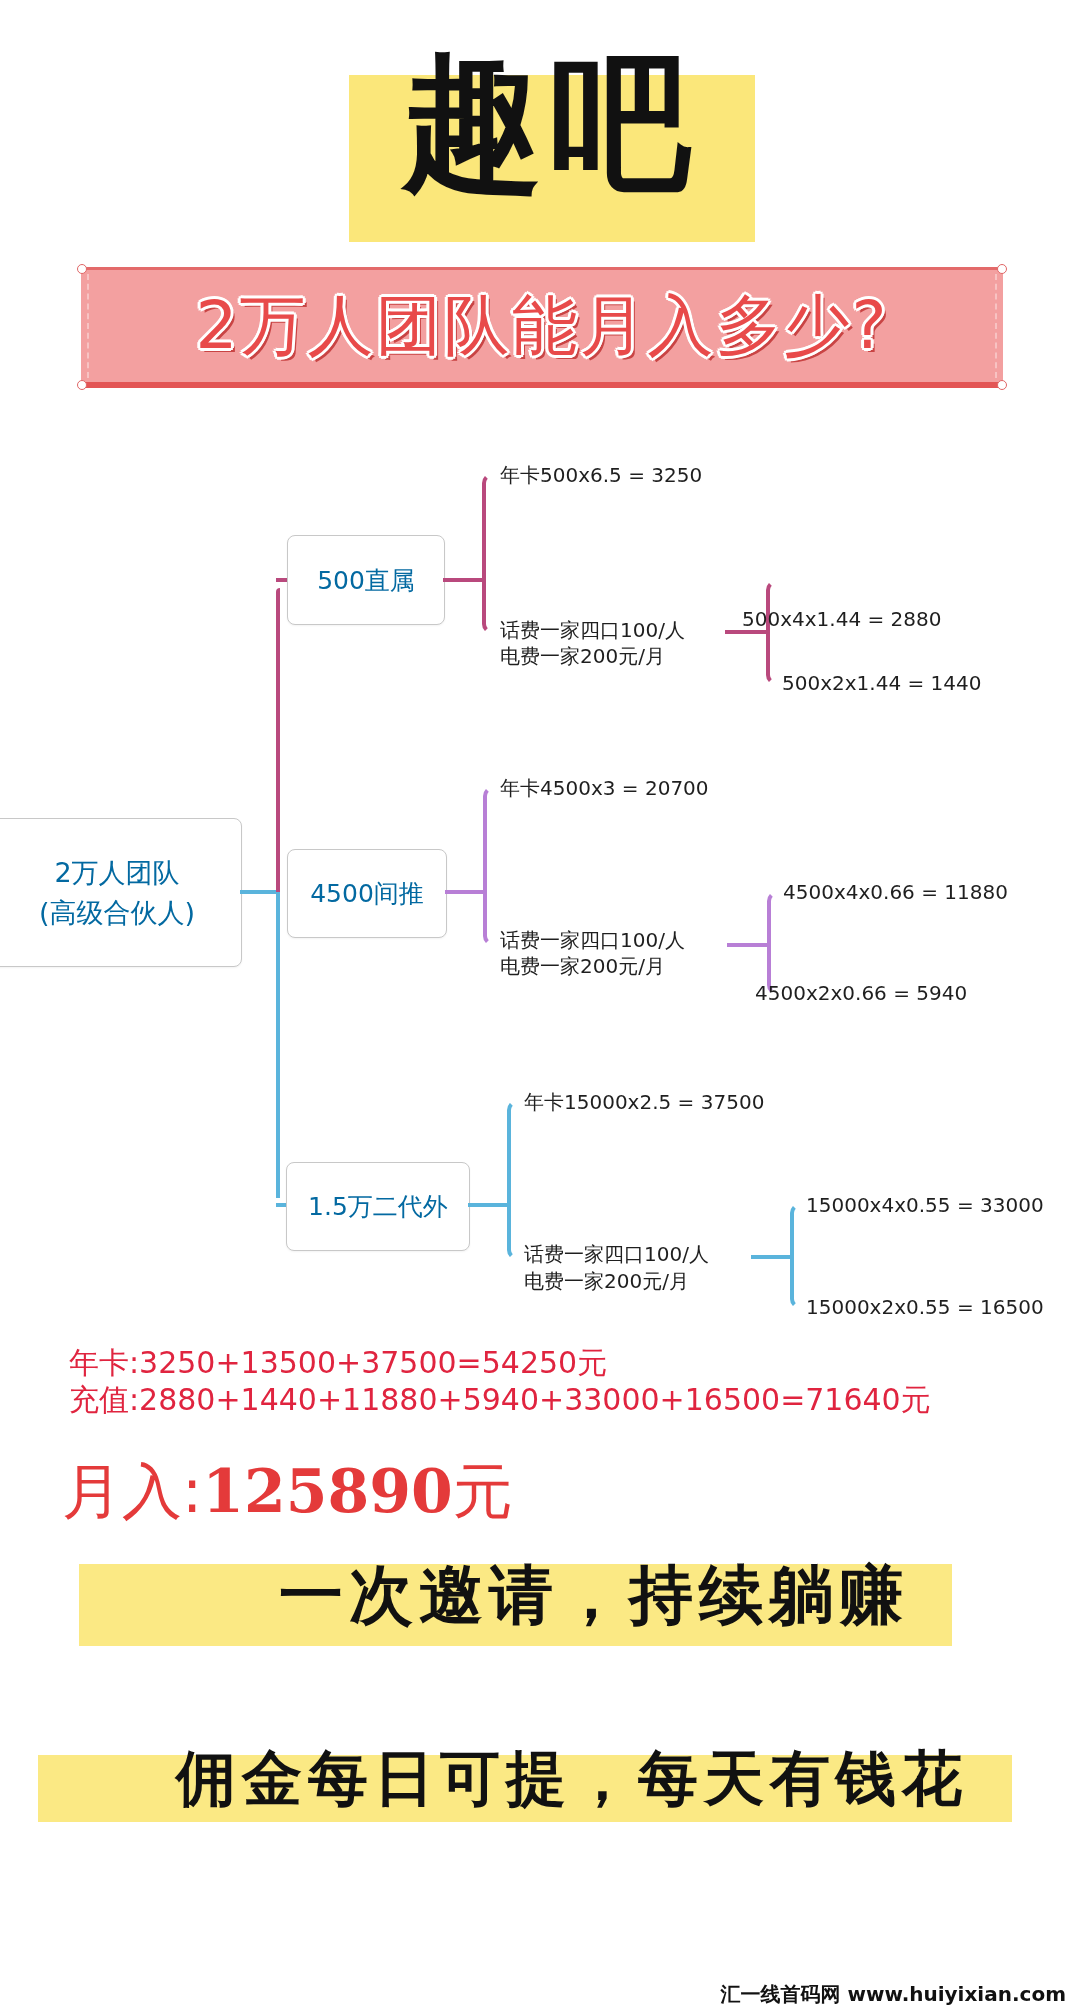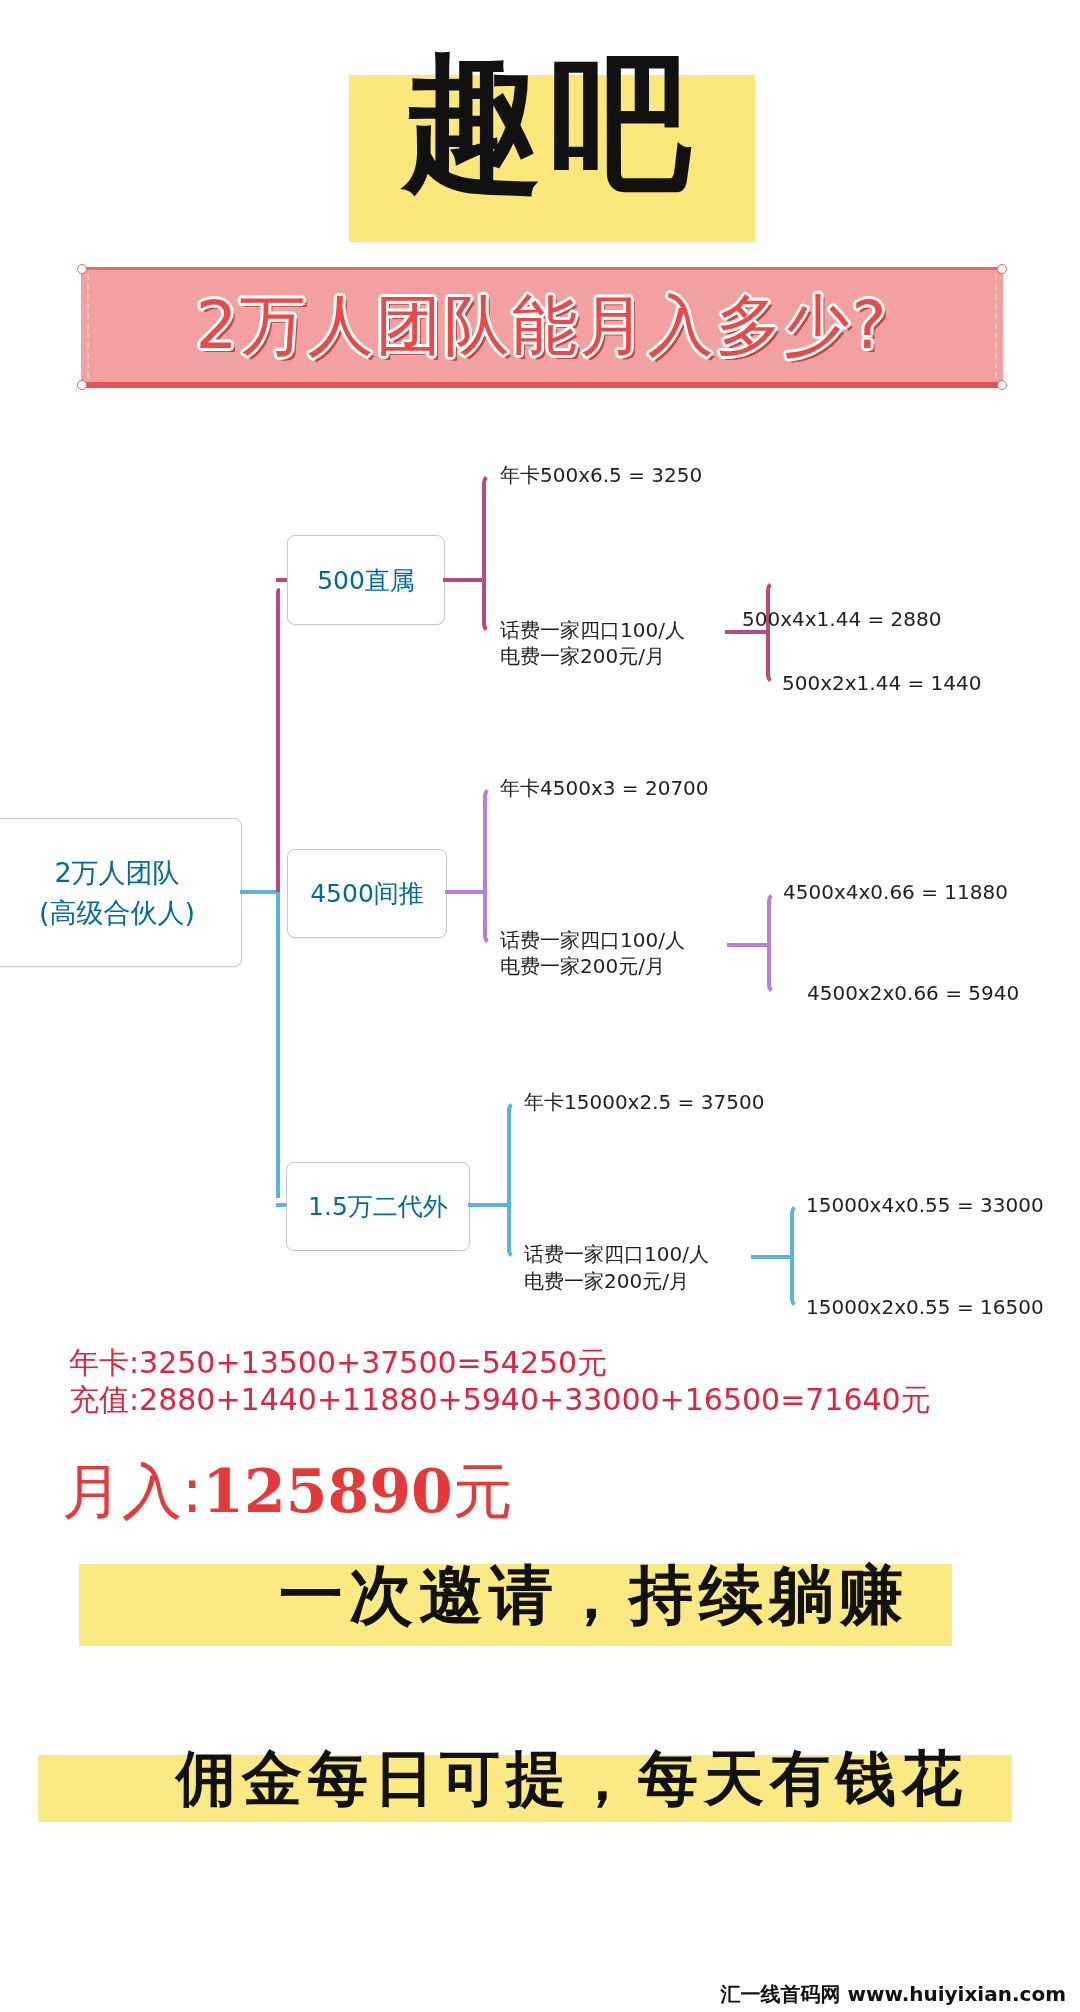--- a/index.html
+++ b/index.html
@@ -81,21 +81,21 @@
     <span>4500间推</span>
   </div>
   <div class="line purple" style="left:445px;top:890px;width:40px;height:4px;"></div>
   <div class="brk brk-purple" style="left:483px;top:786px;height:160px;"></div>
   <div class="leaf" style="left:500px;top:775px;">年卡4500x3 = 20700</div>
   <div class="leaf" style="left:500px;top:927px;">话费一家四口100/人</div>
   <div class="leaf" style="left:500px;top:953px;">电费一家200元/月</div>
   <div class="line purple" style="left:727px;top:943px;width:43px;height:4px;"></div>
   <div class="brk brk-purple" style="left:767px;top:891px;height:104px;"></div>
   <div class="leaf" style="left:783px;top:879px;">4500x4x0.66 = 11880</div>
-  <div class="leaf" style="left:807px;top:980px;text-align:right;">4500x2x0.66 = 5940</div>
+  <div class="leaf" style="left:755px;top:980px;text-align:right;">4500x2x0.66 = 5940</div>
 
   <div class="node" style="left:286px;top:1162px;width:182px;height:87px;">
     <span>1.5万二代外</span>
   </div>
   <div class="line blue" style="left:468px;top:1203px;width:42px;height:4px;"></div>
   <div class="brk brk-blue" style="left:507px;top:1100px;height:160px;"></div>
   <div class="leaf" style="left:524px;top:1089px;">年卡15000x2.5 = 37500</div>
   <div class="leaf" style="left:524px;top:1241px;">话费一家四口100/人</div>
   <div class="leaf" style="left:524px;top:1268px;">电费一家200元/月</div>
   <div class="line blue" style="left:751px;top:1255px;width:42px;height:4px;"></div>

